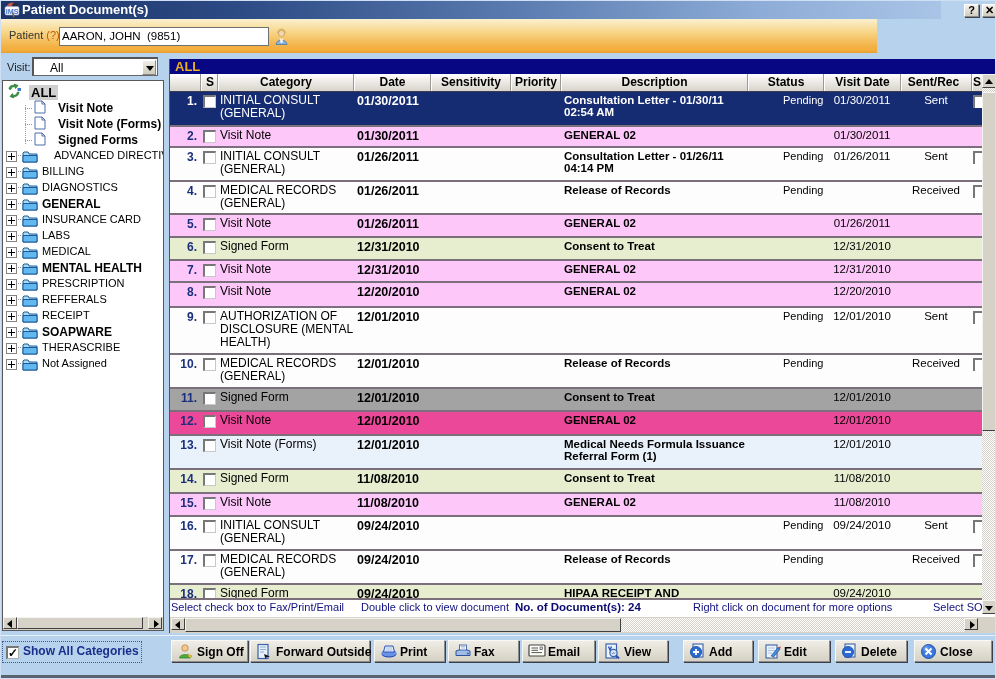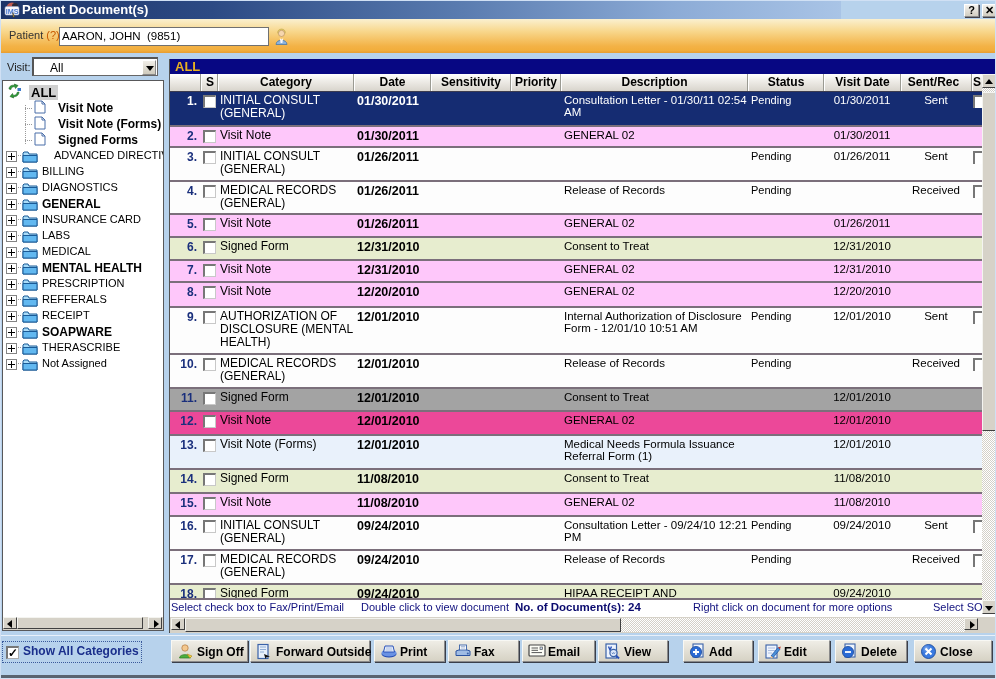--- a/index.html
+++ b/index.html
@@ -1,23 +1,23 @@
 <!DOCTYPE html>
 <html><head><meta charset="utf-8"><style>
 * { margin:0; padding:0; box-sizing:border-box; }
 html,body { width:996px; height:679px; overflow:hidden; font-family:"Liberation Sans", sans-serif; }
 body { position:relative; background:#b7d2ec; }
-#titlebar { position:absolute; left:1px; top:1px; width:840px; height:18px;
+#titlebar { position:absolute; left:1px; top:1px; width:940px; height:18px;
   background:linear-gradient(90deg,#1c3468 0%,#2c4a84 25%,#5a7cb0 55%,#8cabd6 80%,#a9c4e6 100%); }
 #ticon { position:absolute; left:3px; top:1px; }
 #ttext { position:absolute; left:21px; top:1px; color:#fff; font-weight:bold; font-size:13px; }
 .tbtn { position:absolute; top:3px; width:15px; height:13px; background:linear-gradient(#f4f2ee,#d2cec2);
   border:1px solid #8a8a8a; border-top-color:#fff; border-left-color:#fff; box-shadow:1px 1px 0 #40404a;
   font-weight:bold; font-size:11px; color:#000; text-align:center; line-height:11px; }
-#patientbar { position:absolute; left:1px; top:19px; width:994px; height:34px;
+#patientbar { position:absolute; left:1px; top:19px; width:876px; height:34px;
   background:linear-gradient(#faf0d0 0%,#f8d88e 35%,#f3b246 80%,#f2ae3c 92%,#e89c30 100%); }
 #plabel { position:absolute; left:8px; top:10px; font-size:11px; color:#333; }
 #plabel b { color:#c85a00; font-weight:normal; }
 #pinput { position:absolute; left:58px; top:8px; width:210px; height:19px; background:#fff; border:1px solid #707070; font-size:11.5px; padding:2px 0 0 2px; color:#000; }
 #picon { position:absolute; left:272px; top:9px; }
 #visitlabel { position:absolute; left:7px; top:61px; font-size:11px; color:#222; }
 #visitbox { position:absolute; left:32px; top:57px; width:126px; height:19px; background:#fff; border:1px solid #666; border-top:2px solid #555; border-left:2px solid #555; }
 #visitbox span { position:absolute; left:16px; top:2px; font-size:12px; }
 #visitarrow { position:absolute; right:1px; top:1px; width:14px; height:15px; background:linear-gradient(#f0eee8,#cfcabc); border:1px solid #888; border-top-color:#fff; border-left-color:#fff; }
 #visitarrow:after { content:""; position:absolute; left:3px; top:5px; border:4px solid transparent; border-top:5px solid #000; }
@@ -43,22 +43,22 @@
 .hsep { position:absolute; top:0; width:2px; height:17px; background:#9a9a92; border-right:1px solid #fff; }
 #rows { position:absolute; left:0; top:33px; width:812px; height:541px; overflow:hidden; background:#fff; }
 .row { position:absolute; left:0; width:812px; border-bottom:2px solid #7b6f7b; overflow:hidden; font-size:12px; }
 .row span { position:absolute; top:2px; color:#000; }
 .rowsel span { color:#fff; }
 .cnum { left:0; width:27px; text-align:right; font-weight:bold; color:#1a2f7c !important; }
 .rowsel .cnum { color:#fff !important; }
 .cb { left:33px; top:3px !important; width:13px; height:13px; background:#fff; border-top:2px solid #777; border-left:2px solid #777; border-right:1px solid #c8c8c8; border-bottom:1px solid #c8c8c8; }
 .ccat { left:50px; width:134px; line-height:13px; }
 .cdate { left:187px; font-weight:bold; font-size:12.5px; }
-.cdesc { left:394px; width:186px; font-size:11.5px; line-height:12px; }
-.cstat { left:581px; font-size:11px;text-align:center; }
+.cdesc { left:394px; width:186px; font-size:11.5px; line-height:12px;font-weight:bold; }
+.cstat { left:613px; font-size:11px;text-align:center; }
 .cvd { left:654px; width:76px; text-align:center; font-size:11.5px; }
 .csr { left:731px; width:70px; text-align:center; font-size:11.5px; }
 .ccut { left:803px; top:3px !important; width:9px; height:13px; background:#fff; border-top:2px solid #777; border-left:2px solid #777; }
 #hintrow { position:absolute; left:0; top:541px; width:812px; height:14px; background:#fff; }
 #hintrow span { position:absolute; top:1px; font-size:11px; color:#10107e; white-space:nowrap; }
 #vscroll { position:absolute; left:812px; top:15px; width:15px; height:540px; background-image:conic-gradient(#fff 90deg,#d4d0c8 90deg 180deg,#fff 180deg 270deg,#d4d0c8 270deg); background-size:2px 2px; }
 #vthumb { position:absolute; left:0; top:18px; width:15px; height:339px; background:#d6d2c8; border:1px solid #404040; border-top-color:#f4f4f0; border-left-color:#f4f4f0; }
 #hscroll { position:absolute; left:0; top:558px; width:827px; height:16px; background:#d6d2c8; }
 #hthumb { position:absolute; left:15px; top:1px; width:436px; height:14px; background:#d6d2c8; border:1px solid #404040; border-top-color:#f4f4f0; border-left-color:#f4f4f0; }
 #hdither { position:absolute; left:451px; top:1px; width:344px; height:14px; background-image:conic-gradient(#fff 90deg,#d4d0c8 90deg 180deg,#fff 180deg 270deg,#d4d0c8 270deg); background-size:2px 2px; }
@@ -311,20 +311,21 @@
         <span class="ccat">Visit Note</span>
         <span class="cdate">01/30/2011</span>
         <span class="cdesc">GENERAL 02</span>
         <span class="cvd">01/30/2011</span>
       </div>
 <div class="row" style="top:56px;height:34px;background:#fdfdfd">
         <span class="cnum">3.</span>
         <span class="cb"></span>
         <span class="ccat">INITIAL CONSULT (GENERAL)</span>
         <span class="cdate">01/26/2011</span>
+        <span class="cdesc">Consultation Letter - 01/26/11 04:14 PM</span>
         <span class="cstat">Pending</span>
         <span class="cvd">01/26/2011</span>
         <span class="csr">Sent</span>
         <span class="ccut"></span>
       </div>
 <div class="row" style="top:90px;height:33px;background:#fdfdfd">
         <span class="cnum">4.</span>
         <span class="cb"></span>
         <span class="ccat">MEDICAL RECORDS (GENERAL)</span>
         <span class="cdate">01/26/2011</span>
@@ -363,21 +364,20 @@
         <span class="ccat">Visit Note</span>
         <span class="cdate">12/20/2010</span>
         <span class="cdesc">GENERAL 02</span>
         <span class="cvd">12/20/2010</span>
       </div>
 <div class="row" style="top:216px;height:47px;background:#fdfdfd">
         <span class="cnum">9.</span>
         <span class="cb"></span>
         <span class="ccat">AUTHORIZATION OF DISCLOSURE (MENTAL HEALTH)</span>
         <span class="cdate">12/01/2010</span>
-        <span class="cdesc">Internal Authorization of Disclosure Form - 12/01/10 10:51 AM</span>
         <span class="cstat">Pending</span>
         <span class="cvd">12/01/2010</span>
         <span class="csr">Sent</span>
         <span class="ccut"></span>
       </div>
 <div class="row" style="top:263px;height:34px;background:#fdfdfd">
         <span class="cnum">10.</span>
         <span class="cb"></span>
         <span class="ccat">MEDICAL RECORDS (GENERAL)</span>
         <span class="cdate">12/01/2010</span>
@@ -424,21 +424,20 @@
         <span class="ccat">Visit Note</span>
         <span class="cdate">11/08/2010</span>
         <span class="cdesc">GENERAL 02</span>
         <span class="cvd">11/08/2010</span>
       </div>
 <div class="row" style="top:425px;height:34px;background:#fdfdfd">
         <span class="cnum">16.</span>
         <span class="cb"></span>
         <span class="ccat">INITIAL CONSULT (GENERAL)</span>
         <span class="cdate">09/24/2010</span>
-        <span class="cdesc">Consultation Letter - 09/24/10 12:21 PM</span>
         <span class="cstat">Pending</span>
         <span class="cvd">09/24/2010</span>
         <span class="csr">Sent</span>
         <span class="ccut"></span>
       </div>
 <div class="row" style="top:459px;height:34px;background:#fdfdfd">
         <span class="cnum">17.</span>
         <span class="cb"></span>
         <span class="ccat">MEDICAL RECORDS (GENERAL)</span>
         <span class="cdate">09/24/2010</span>

